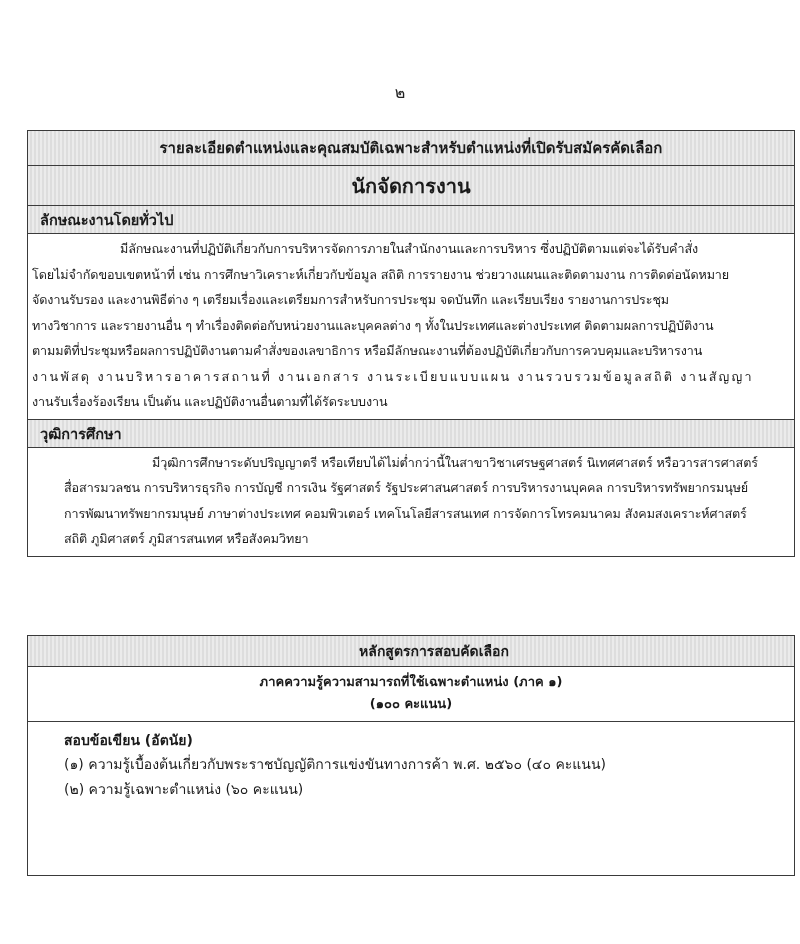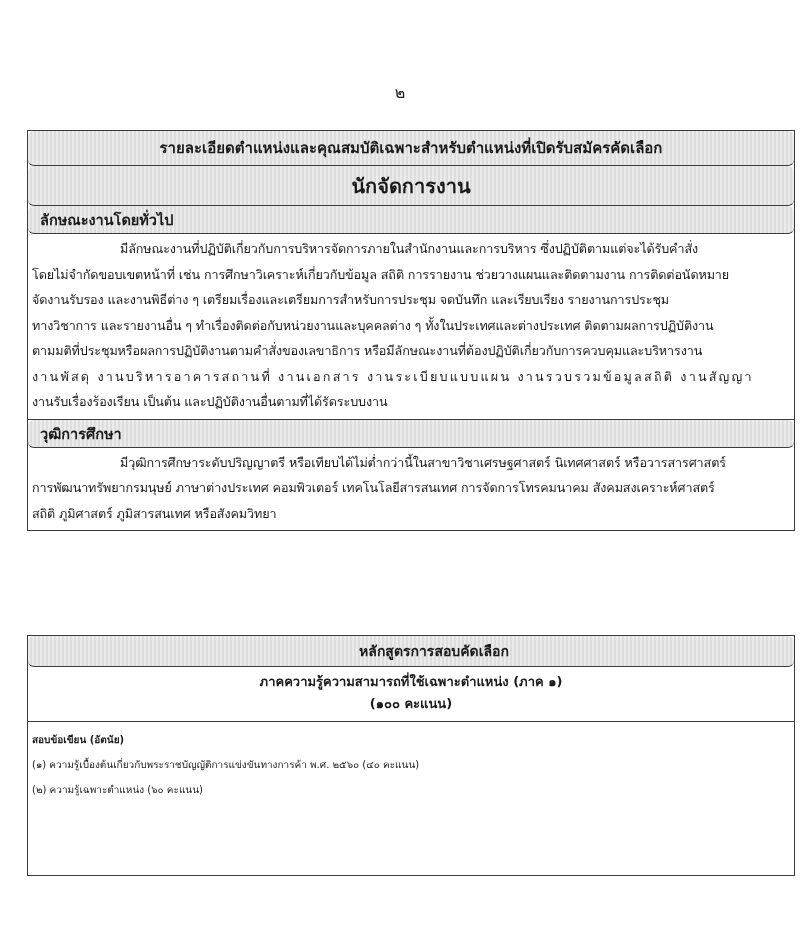--- a/index.html
+++ b/index.html
@@ -10,41 +10,40 @@
   }
   .page-number {
     position: absolute; top: 80px; left: 0; width: 800px;
     text-align: center; font-size: 16px; color: #222;
   }
   .doc-table {
     position: absolute; left: 27px; width: 768px;
     border: 1px solid #3a3a3a; border-collapse: collapse; box-sizing: border-box;
   }
   .row { border-bottom: 1.5px solid #3c3c3c; box-sizing: border-box; }
-  .row:last-child { border-bottom: none; }
+  .row:last-child { border-bottom: none; margin-left: 32px; }
   .shaded {
     background-color: #e4e4e4;
     background-image: repeating-linear-gradient(90deg, rgba(255,255,255,0.25) 0 2px, rgba(0,0,0,0.03) 2px 4px);
-    border-radius: 6px;
   }
   .center { text-align: center; }
   .t1-title { height: 35px; line-height: 35px; font-size: 15px; font-weight: bold; }
   .t1-position { height: 40px; line-height: 40px; font-size: 20px; font-weight: bold; }
   .section-heading { height: 28px; line-height: 28px; font-size: 14.5px; font-weight: bold; padding-left: 12px; }
   .body-text {
     font-size: 12.6px; line-height: 25.5px; padding: 2px 4px 4px 4px;
     text-align: justify; letter-spacing: -0.1px;
   }
   .body-text .line { display: block; white-space: nowrap; overflow: hidden; }
   .body-text .line.indent { padding-left: 88px; }
   .body-text .line.spaced { letter-spacing: 2.2px; }
   .t2-header { height: 31px; line-height: 31px; font-size: 14px; font-weight: bold; padding-left: 46px; }
   .t2-sub { padding: 4px 0 6px 0; }
   .t2-sub .sub-line { display: block; text-align: center; font-size: 13px; font-weight: bold; line-height: 22px; }
-  .t2-body { padding: 6px 4px; height: 153px; box-sizing: border-box; font-size: 10px; }
+  .t2-body { padding: 6px 4px; height: 153px; box-sizing: border-box; font-size: 14px; }
   .t2-body .exam-type { font-weight: bold; line-height: 24px; display: block; }
   .t2-body .exam-item { line-height: 25px; display: block; }
 </style>
 </head>
 <body>
 
 <div class="page-number">๒</div>
 
 <div class="doc-table" style="top:130px;">
   <div class="row shaded center t1-title">รายละเอียดตำแหน่งและคุณสมบัติเฉพาะสำหรับตำแหน่งที่เปิดรับสมัครคัดเลือก</div>
@@ -55,20 +54,21 @@
     <span class="line">โดยไม่จำกัดขอบเขตหน้าที่ เช่น การศึกษาวิเคราะห์เกี่ยวกับข้อมูล สถิติ การรายงาน ช่วยวางแผนและติดตามงาน การติดต่อนัดหมาย</span>
     <span class="line">จัดงานรับรอง และงานพิธีต่าง ๆ เตรียมเรื่องและเตรียมการสำหรับการประชุม จดบันทึก และเรียบเรียง รายงานการประชุม</span>
     <span class="line">ทางวิชาการ และรายงานอื่น ๆ ทำเรื่องติดต่อกับหน่วยงานและบุคคลต่าง ๆ ทั้งในประเทศและต่างประเทศ ติดตามผลการปฏิบัติงาน</span>
     <span class="line">ตามมติที่ประชุมหรือผลการปฏิบัติงานตามคำสั่งของเลขาธิการ หรือมีลักษณะงานที่ต้องปฏิบัติเกี่ยวกับการควบคุมและบริหารงาน</span>
     <span class="line spaced">งานพัสดุ งานบริหารอาคารสถานที่ งานเอกสาร งานระเบียบแบบแผน งานรวบรวมข้อมูลสถิติ งานสัญญา</span>
     <span class="line">งานรับเรื่องร้องเรียน เป็นต้น และปฏิบัติงานอื่นตามที่ได้รัดระบบงาน</span>
   </div>
   <div class="row shaded section-heading">วุฒิการศึกษา</div>
   <div class="row body-text">
     <span class="line indent">มีวุฒิการศึกษาระดับปริญญาตรี หรือเทียบได้ไม่ต่ำกว่านี้ในสาขาวิชาเศรษฐศาสตร์  นิเทศศาสตร์ หรือวารสารศาสตร์</span>
+    <span class="line">สื่อสารมวลชน การบริหารธุรกิจ การบัญชี การเงิน รัฐศาสตร์ รัฐประศาสนศาสตร์  การบริหารงานบุคคล การบริหารทรัพยากรมนุษย์</span>
     <span class="line">การพัฒนาทรัพยากรมนุษย์ ภาษาต่างประเทศ คอมพิวเตอร์ เทคโนโลยีสารสนเทศ การจัดการโทรคมนาคม สังคมสงเคราะห์ศาสตร์</span>
     <span class="line">สถิติ ภูมิศาสตร์ ภูมิสารสนเทศ หรือสังคมวิทยา</span>
   </div>
 </div>
 
 <div class="doc-table" style="top:635px;">
   <div class="row shaded center t2-header">หลักสูตรการสอบคัดเลือก</div>
   <div class="row t2-sub">
     <span class="sub-line">ภาคความรู้ความสามารถที่ใช้เฉพาะตำแหน่ง (ภาค ๑)</span>
     <span class="sub-line">(๑๐๐ คะแนน)</span>

